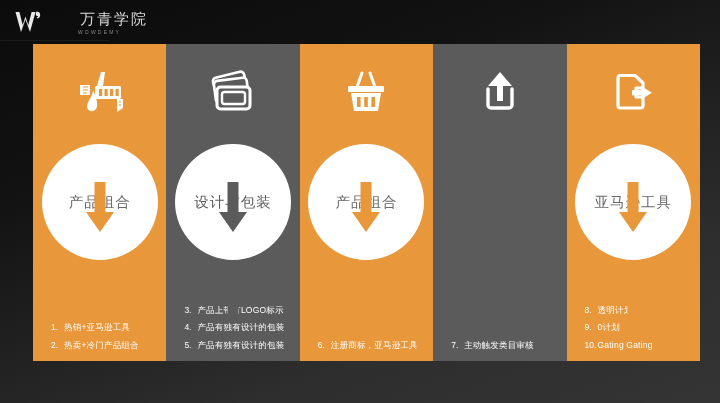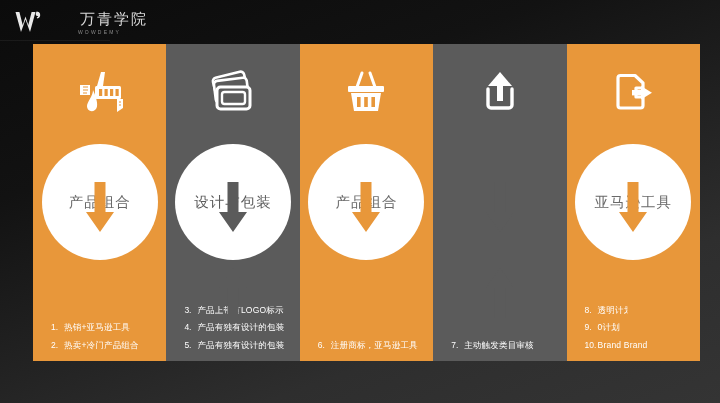--- a/index.html
+++ b/index.html
@@ -351,19 +351,19 @@
           <div class="list-item">
             <span class="item-num">8.</span>
             <span class="item-text">透明计划</span>
           </div>
           <div class="list-item">
             <span class="item-num">9.</span>
             <span class="item-text">0计划</span>
           </div>
           <div class="list-item">
             <span class="item-num">10.</span>
-            <span class="item-text">Brand Brand</span>
+            <span class="item-text">Gating Gating</span>
           </div>
         </div>
       </div>
     </div>
 
 </div>
 
 </body></html>

